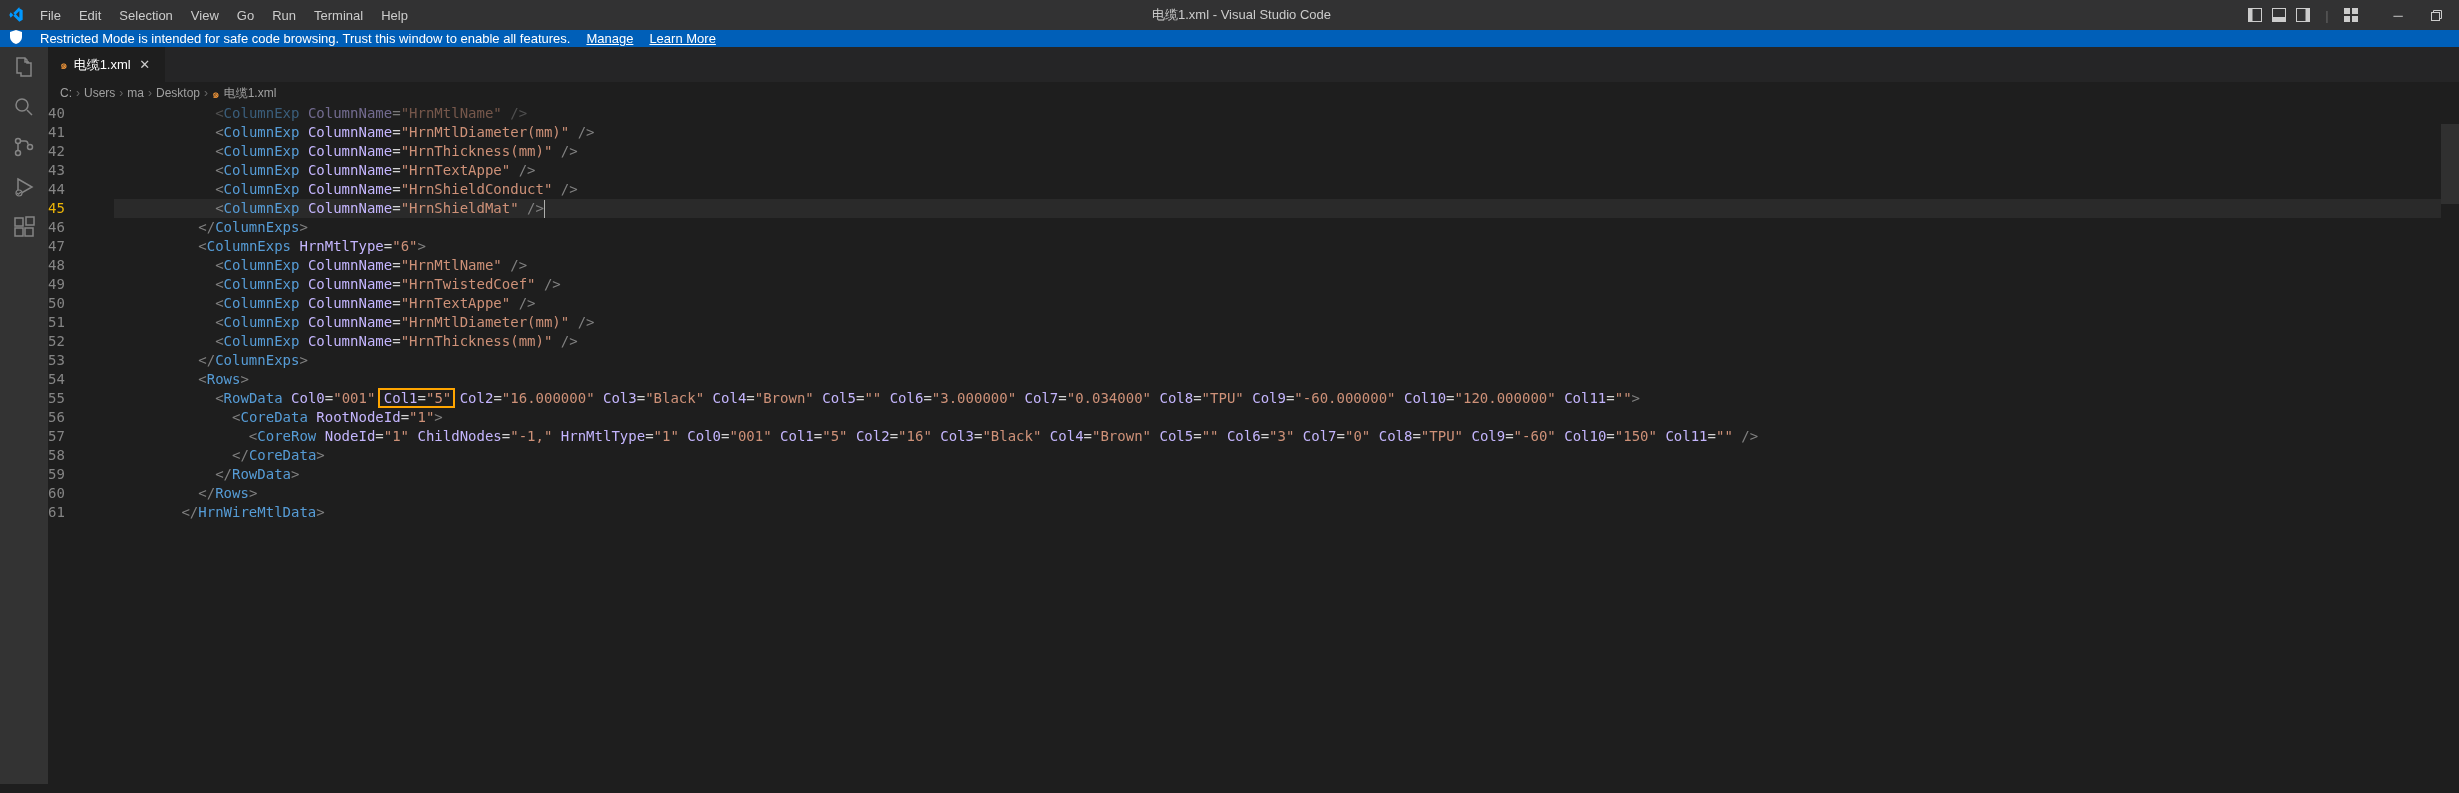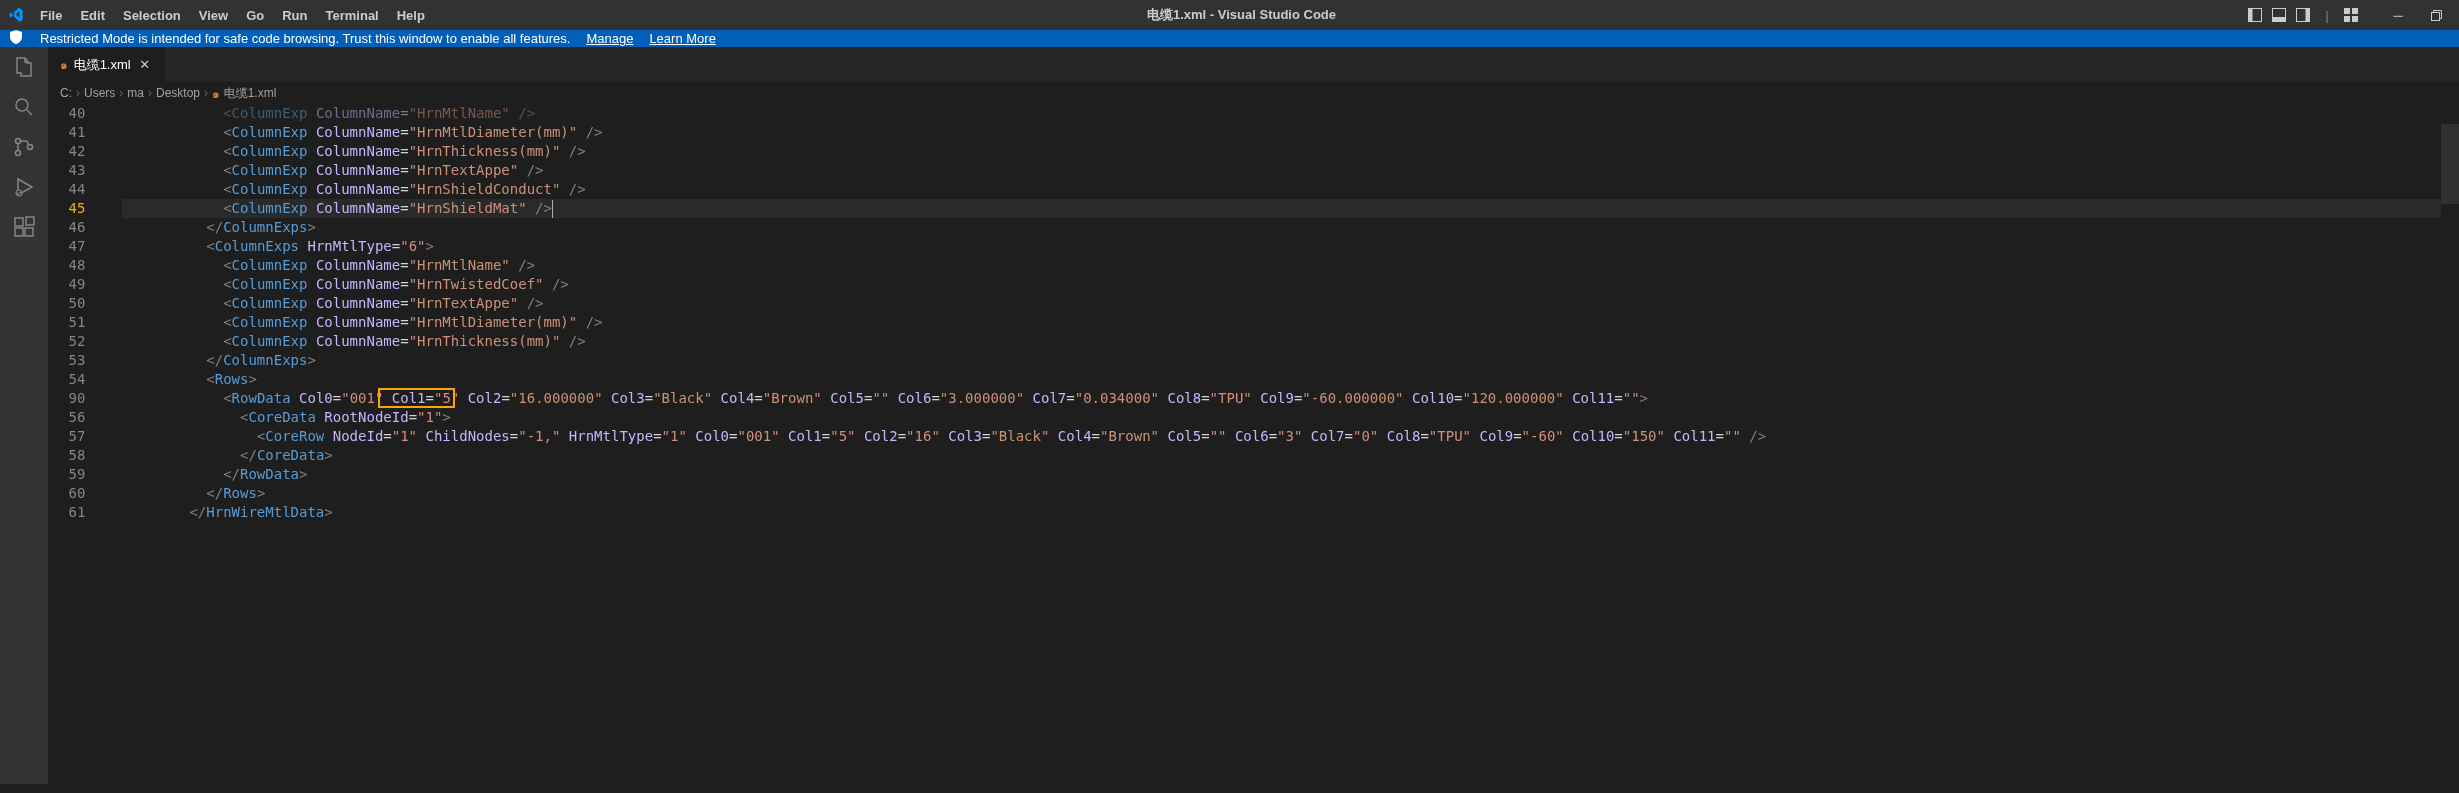--- a/index.html
+++ b/index.html
@@ -12,21 +12,20 @@
   width: 2459px;
   height: 793px;
 }
 .title-bar {
   height: 30px;
   background: #323233;
   display: flex;
   align-items: center;
   padding: 0 8px;
   position: relative;
-  font-weight: bold;
 }
 .vscode-icon {
   width: 16px;
   height: 16px;
   margin-right: 8px;
 }
 .menu-bar {
   display: flex;
   gap: 2px;
 }
@@ -143,28 +142,27 @@
   color: #ff9e3b;
 }
 .code-area {
   flex: 1;
   display: flex;
   position: relative;
   overflow: hidden;
 }
 .gutter {
   width: 62px;
-  text-align: center;
+  text-align: left;
   color: #858585;
   font-family: Consolas, monospace;
   font-size: 14px;
   line-height: 19px;
   padding-right: 20px;
   user-select: none;
-  margin-left: 8px;
 }
 .gutter .line-num.active { color: #eab308; }
 .code-lines {
   flex: 1;
   font-family: Consolas, monospace;
   font-size: 14px;
   line-height: 19px;
   white-space: pre;
   padding-left: 4px;
 }
@@ -336,21 +334,21 @@
           <div class="line-num active">45</div>
           <div class="line-num">46</div>
           <div class="line-num">47</div>
           <div class="line-num">48</div>
           <div class="line-num">49</div>
           <div class="line-num">50</div>
           <div class="line-num">51</div>
           <div class="line-num">52</div>
           <div class="line-num">53</div>
           <div class="line-num">54</div>
-          <div class="line-num">90</div>
+          <div class="line-num">55</div>
           <div class="line-num">56</div>
           <div class="line-num">57</div>
           <div class="line-num">58</div>
           <div class="line-num">59</div>
           <div class="line-num">60</div>
           <div class="line-num">61</div>
         </div>
       <div class="code-lines" id="code-lines"><div class="code-line" style="opacity: 0.5;">            <span class="tag">&lt;</span><span class="elem">ColumnExp</span> <span class="attr">ColumnName</span><span class="eq">=</span><span class="str">"HrnMtlName"</span> <span class="tag">/&gt;</span></div><div class="code-line">            <span class="tag">&lt;</span><span class="elem">ColumnExp</span> <span class="attr">ColumnName</span><span class="eq">=</span><span class="str">"HrnMtlDiameter(mm)"</span> <span class="tag">/&gt;</span></div><div class="code-line">            <span class="tag">&lt;</span><span class="elem">ColumnExp</span> <span class="attr">ColumnName</span><span class="eq">=</span><span class="str">"HrnThickness(mm)"</span> <span class="tag">/&gt;</span></div><div class="code-line">            <span class="tag">&lt;</span><span class="elem">ColumnExp</span> <span class="attr">ColumnName</span><span class="eq">=</span><span class="str">"HrnTextAppe"</span> <span class="tag">/&gt;</span></div><div class="code-line">            <span class="tag">&lt;</span><span class="elem">ColumnExp</span> <span class="attr">ColumnName</span><span class="eq">=</span><span class="str">"HrnShieldConduct"</span> <span class="tag">/&gt;</span></div><div class="code-line current">            <span class="tag">&lt;</span><span class="elem">ColumnExp</span> <span class="attr">ColumnName</span><span class="eq">=</span><span class="str">"HrnShieldMat"</span> <span class="tag">/&gt;</span><span style="border-left:1px solid #aeafad;height:18px;display:inline-block;vertical-align:middle;"></span></div><div class="code-line">          <span class="tag">&lt;/</span><span class="elem">ColumnExps</span><span class="tag">&gt;</span></div><div class="code-line">          <span class="tag">&lt;</span><span class="elem">ColumnExps</span> <span class="attr">HrnMtlType</span><span class="eq">=</span><span class="str">"6"</span><span class="tag">&gt;</span></div><div class="code-line">            <span class="tag">&lt;</span><span class="elem">ColumnExp</span> <span class="attr">ColumnName</span><span class="eq">=</span><span class="str">"HrnMtlName"</span> <span class="tag">/&gt;</span></div><div class="code-line">            <span class="tag">&lt;</span><span class="elem">ColumnExp</span> <span class="attr">ColumnName</span><span class="eq">=</span><span class="str">"HrnTwistedCoef"</span> <span class="tag">/&gt;</span></div><div class="code-line">            <span class="tag">&lt;</span><span class="elem">ColumnExp</span> <span class="attr">ColumnName</span><span class="eq">=</span><span class="str">"HrnTextAppe"</span> <span class="tag">/&gt;</span></div><div class="code-line">            <span class="tag">&lt;</span><span class="elem">ColumnExp</span> <span class="attr">ColumnName</span><span class="eq">=</span><span class="str">"HrnMtlDiameter(mm)"</span> <span class="tag">/&gt;</span></div><div class="code-line">            <span class="tag">&lt;</span><span class="elem">ColumnExp</span> <span class="attr">ColumnName</span><span class="eq">=</span><span class="str">"HrnThickness(mm)"</span> <span class="tag">/&gt;</span></div><div class="code-line">          <span class="tag">&lt;/</span><span class="elem">ColumnExps</span><span class="tag">&gt;</span></div><div class="code-line">          <span class="tag">&lt;</span><span class="elem">Rows</span><span class="tag">&gt;</span></div><div class="code-line">            <span class="tag">&lt;</span><span class="elem">RowData</span> <span class="attr">Col0</span><span class="eq">=</span><span class="str">"001"</span> <span class="attr">Col1</span><span class="eq">=</span><span class="str">"5"</span> <span class="attr">Col2</span><span class="eq">=</span><span class="str">"16.000000"</span> <span class="attr">Col3</span><span class="eq">=</span><span class="str">"Black"</span> <span class="attr">Col4</span><span class="eq">=</span><span class="str">"Brown"</span> <span class="attr">Col5</span><span class="eq">=</span><span class="str">""</span> <span class="attr">Col6</span><span class="eq">=</span><span class="str">"3.000000"</span> <span class="attr">Col7</span><span class="eq">=</span><span class="str">"0.034000"</span> <span class="attr">Col8</span><span class="eq">=</span><span class="str">"TPU"</span> <span class="attr">Col9</span><span class="eq">=</span><span class="str">"-60.000000"</span> <span class="attr">Col10</span><span class="eq">=</span><span class="str">"120.000000"</span> <span class="attr">Col11</span><span class="eq">=</span><span class="str">""</span><span class="tag">&gt;</span></div><div class="code-line">              <span class="tag">&lt;</span><span class="elem">CoreData</span> <span class="attr">RootNodeId</span><span class="eq">=</span><span class="str">"1"</span><span class="tag">&gt;</span></div><div class="code-line">                <span class="tag">&lt;</span><span class="elem">CoreRow</span> <span class="attr">NodeId</span><span class="eq">=</span><span class="str">"1"</span> <span class="attr">ChildNodes</span><span class="eq">=</span><span class="str">"-1,"</span> <span class="attr">HrnMtlType</span><span class="eq">=</span><span class="str">"1"</span> <span class="attr">Col0</span><span class="eq">=</span><span class="str">"001"</span> <span class="attr">Col1</span><span class="eq">=</span><span class="str">"5"</span> <span class="attr">Col2</span><span class="eq">=</span><span class="str">"16"</span> <span class="attr">Col3</span><span class="eq">=</span><span class="str">"Black"</span> <span class="attr">Col4</span><span class="eq">=</span><span class="str">"Brown"</span> <span class="attr">Col5</span><span class="eq">=</span><span class="str">""</span> <span class="attr">Col6</span><span class="eq">=</span><span class="str">"3"</span> <span class="attr">Col7</span><span class="eq">=</span><span class="str">"0"</span> <span class="attr">Col8</span><span class="eq">=</span><span class="str">"TPU"</span> <span class="attr">Col9</span><span class="eq">=</span><span class="str">"-60"</span> <span class="attr">Col10</span><span class="eq">=</span><span class="str">"150"</span> <span class="attr">Col11</span><span class="eq">=</span><span class="str">""</span> <span class="tag">/&gt;</span></div><div class="code-line">              <span class="tag">&lt;/</span><span class="elem">CoreData</span><span class="tag">&gt;</span></div><div class="code-line">            <span class="tag">&lt;/</span><span class="elem">RowData</span><span class="tag">&gt;</span></div><div class="code-line">          <span class="tag">&lt;/</span><span class="elem">Rows</span><span class="tag">&gt;</span></div><div class="code-line">        <span class="tag">&lt;/</span><span class="elem">HrnWireMtlData</span><span class="tag">&gt;</span></div></div>
       <div class="minimap">
         <div class="minimap-slider"></div>

